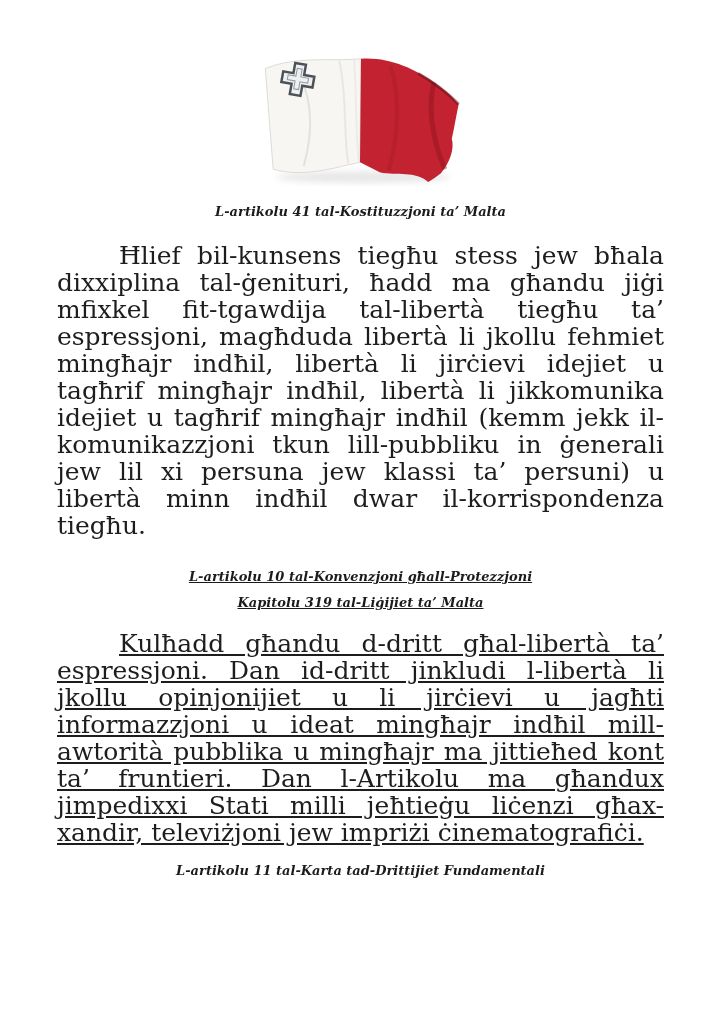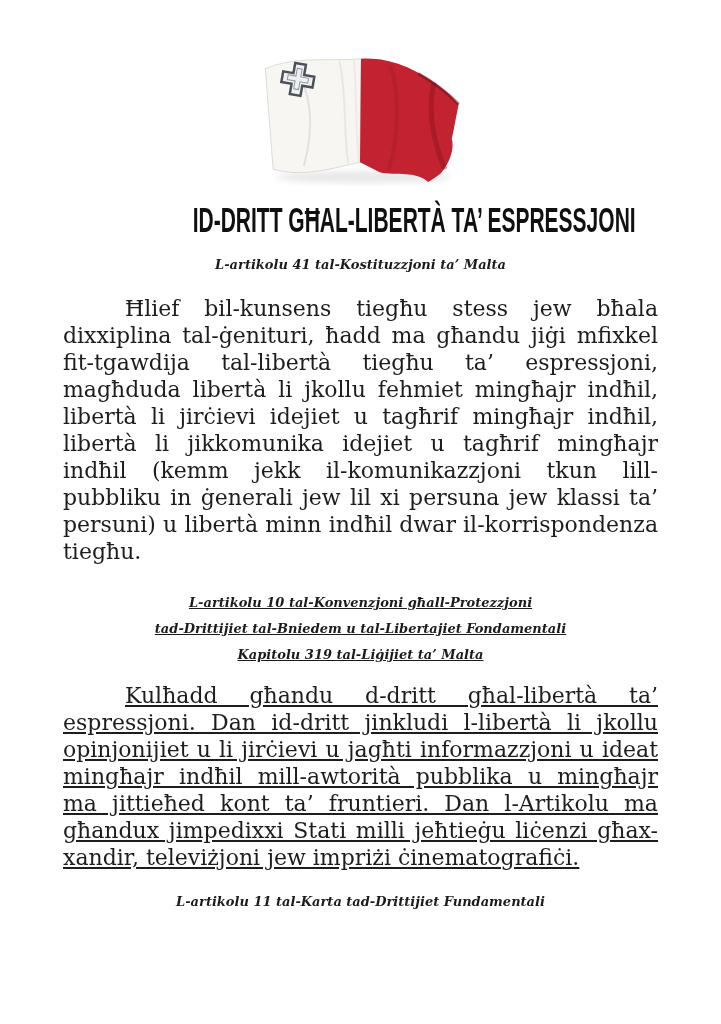--- a/index.html
+++ b/index.html
@@ -43,22 +43,22 @@
     font-weight:700;
     font-style:italic;
     font-size:13px;
     line-height:26px;
     color:#1b1b1b;
     margin:0;
   }
   h2 .hline{display:block;}
 
   p.body-para{
-    margin:18px;
-    font-size:22px;
+    margin:12px;
+    font-size:25px;
     line-height:27px;
     text-align:justify;
     text-indent:62px;
     color:var(--ink);
   }
 
   #sec1 h2{margin-top:13px;}
   #sec1 p{margin-top:17px;}
   #sec2 h2{margin-top:25px;text-decoration:underline;}
   #sec2 p{margin-top:14px;text-decoration:underline;}
@@ -92,33 +92,31 @@
       <path d="M140,28 C150,60 148,100 138,134" stroke="#9e1826" stroke-width="4" fill="none" opacity="0.30"></path>
       <path d="M168,36 C186,46 200,58 209,67" stroke="#5d0d15" stroke-width="3" fill="none" opacity="0.5"></path>
 
       <g transform="rotate(10 46 42)">
         <path d="M40.5,26 h11 v10.5 h10.5 v11 h-10.5 v10.5 h-11 v-10.5 h-10.5 v-11 h10.5 Z" fill="#eef0f2" stroke="var(--flag-cross)" stroke-width="2.5" stroke-linejoin="miter"></path>
         <path d="M43.5,31 h5 v8 h8 v5 h-8 v8 h-5 v-8 h-8 v-5 h8 Z" fill="none" stroke="#6a7077" stroke-width="1" opacity="0.7"></path>
       </g>
     </svg>
   </div>
 
-  <h1 class="title"><span class="title-inner">ID-DRITT GĦAL-LIBERTÀ TA’ ESPRESSJONI</span></h1>
 
   <section id="sec1">
     <h2 class="section-heading">
       <span class="hline">L-artikolu 41 tal-Kostituzzjoni ta’ Malta</span>
     </h2>
     <p class="body-para">Ħlief bil-kunsens tiegħu stess jew bħala dixxiplina tal-ġenituri, ħadd ma għandu jiġi mfixkel fit-tgawdija tal-libertà tiegħu ta’ espressjoni, magħduda libertà li jkollu fehmiet mingħajr indħil, libertà li jirċievi idejiet u tagħrif mingħajr indħil, libertà li jikkomunika idejiet u tagħrif mingħajr indħil (kemm jekk il-komunikazzjoni tkun lill-pubbliku in ġenerali jew lil xi persuna jew klassi ta’ persuni) u libertà minn indħil dwar il-korrispondenza tiegħu.</p>
   </section>
 
   <section id="sec2">
     <h2 class="section-heading">
       <span class="hline">L-artikolu 10 tal-Konvenzjoni għall-Protezzjoni</span>
-      <span class="hline">tad-Drittijiet tal-Bniedem u tal-Libertajiet Fondamentali</span>
       <span class="hline">Kapitolu 319 tal-Liġijiet ta’ Malta</span>
     </h2>
     <p class="body-para">Kulħadd għandu d-dritt għal-libertà ta’ espressjoni. Dan id-dritt jinkludi l-libertà li jkollu opinjonijiet u li jirċievi u jagħti informazzjoni u ideat mingħajr indħil mill-awtorità pubblika u mingħajr ma jittieħed kont ta’ fruntieri. Dan l-Artikolu ma għandux jimpedixxi Stati milli jeħtieġu liċenzi għax-xandir, televiżjoni jew impriżi ċinematografiċi.</p>
   </section>
 
   <section id="sec3">
     <h2 class="section-heading">
       <span class="hline">L-artikolu 11 tal-Karta tad-Drittijiet Fundamentali</span>
     </h2>
   </section>

